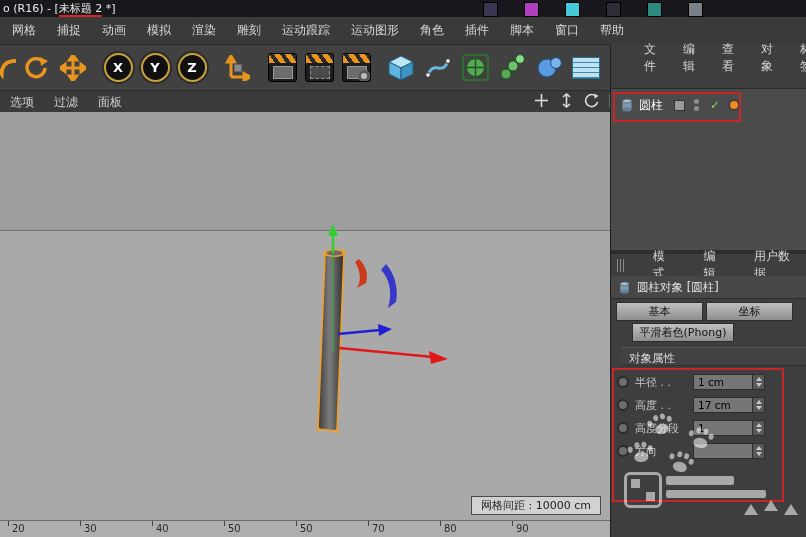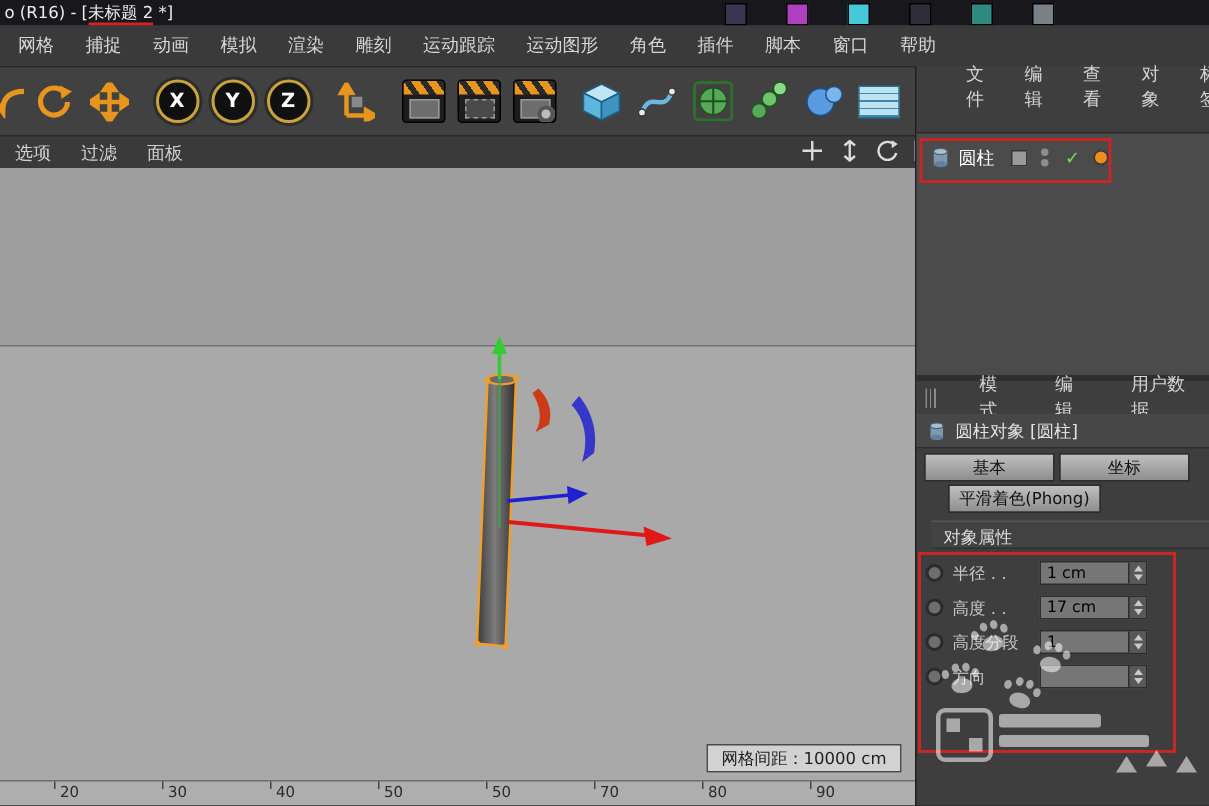--- a/index.html
+++ b/index.html
@@ -50,21 +50,21 @@
   .viewport{position:absolute;top:112px;left:0;width:610px;height:408px;
             background:linear-gradient(#9e9e9e 0 118px,#a9a9a9 118px 100%);}
   .horizon{position:absolute;top:118px;left:0;width:100%;height:1px;background:#737373;}
   .gizmos{position:absolute;inset:0;}
   .grid-label{position:absolute;right:9px;bottom:5px;background:#d2d2d2;border:1px solid #4a4a4a;
               color:#1e1e1e;font-size:11px;padding:1px 9px;}
 
   
   .ruler{position:absolute;top:520px;left:0;width:610px;height:17px;background:#aeaeae;
          border-top:1px solid #6d6d6d;}
-  .ruler span{position:absolute;top:2px;font-size:10px;color:#2c2c2c;margin-left:28px;}
+  .ruler span{position:absolute;top:2px;font-size:10px;color:#2c2c2c;}
   .ruler span::before{content:"";position:absolute;left:-4px;top:-2px;width:1px;height:5px;background:#444;}
 
   
   .right-panel{position:absolute;top:44px;left:610px;width:196px;height:493px;
                background:#3e3e3e;border-left:1px solid #1f1f1f;}
   .rp-menubar,.am-menubar{display:flex;align-items:center;gap:27px;font-size:12px;color:#d4d4d4;
                padding:0 6px;height:28px;}
   .am-menubar{position:absolute;top:210px;left:0;right:0;height:22px;background:#3e3e3e;}
   .grip{width:9px;height:13px;background:repeating-linear-gradient(90deg,#8a8a8a 0 1px,transparent 1px 3px);}
   .object-manager{position:absolute;top:44px;left:0;right:0;height:178px;background:#4b4b4b;border-top:1px solid #2a2a2a;}

